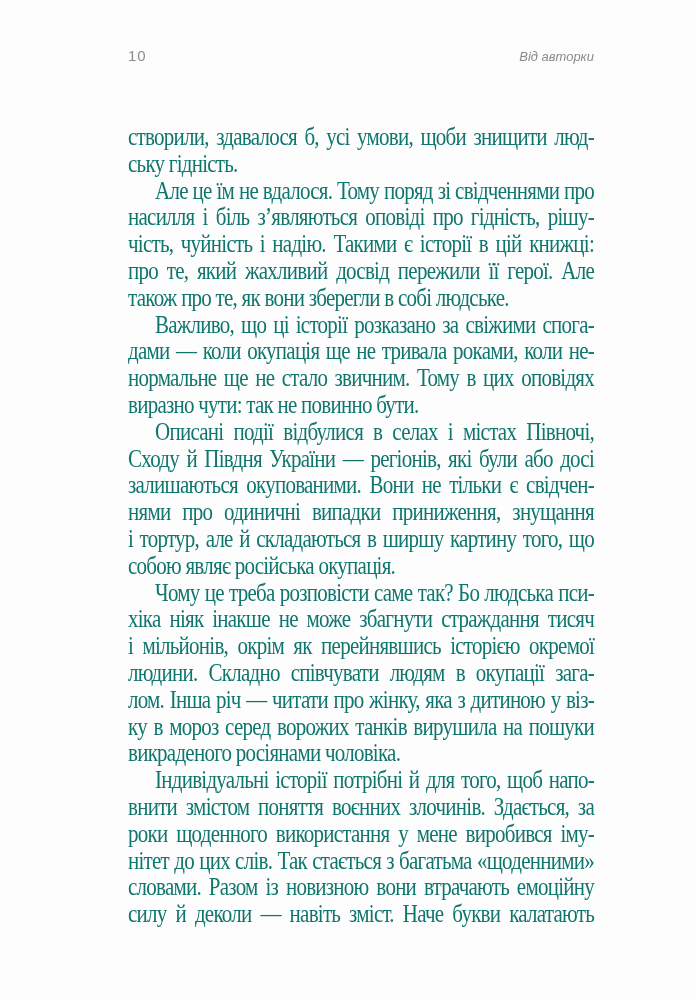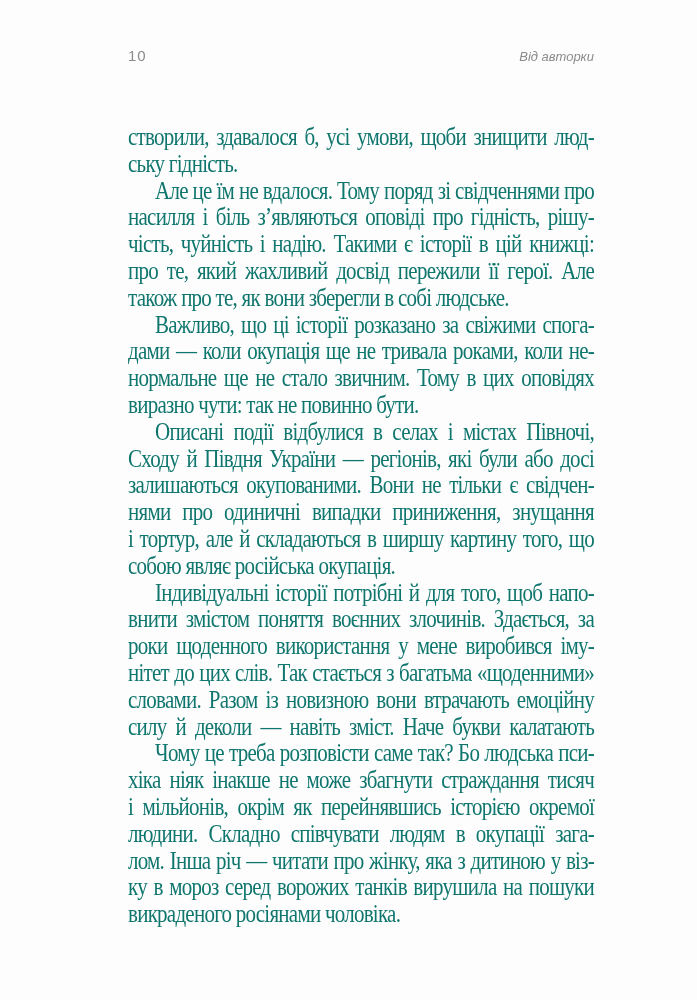--- a/index.html
+++ b/index.html
@@ -73,30 +73,30 @@
       </div>
       <div class="paragraph">
         <div class="line indent"><span style="word-spacing: 5.5558px;">Описані події відбулися в селах і містах Півночі,</span></div>
         <div class="line"><span style="word-spacing: 2.90451px;">Сходу й Півдня України — регіонів, які були або досі</span></div>
         <div class="line"><span style="word-spacing: 3.84115px;">залишаються окупованими. Вони не тільки є свідчен-</span></div>
         <div class="line"><span style="word-spacing: 7.35313px;">нями про одиничні випадки приниження, знущання</span></div>
         <div class="line"><span style="word-spacing: 2.01389px;">і тортур, але й складаються в ширшу картину того, що</span></div>
         <div class="line last"><span>собою являє російська окупація.</span></div>
       </div>
       <div class="paragraph">
-        <div class="line indent"><span style="word-spacing: 2.05804px;">Індивідуальні історії потрібні й для того, щоб напо-</span></div>
-        <div class="line"><span style="word-spacing: 4.28125px;">внити змістом поняття воєнних злочинів. Здається, за</span></div>
-        <div class="line"><span style="word-spacing: 4.21615px;">роки щоденного використання у мене виробився іму-</span></div>
-        <div class="line"><span style="word-spacing: 0.738281px;">нітет до цих слів. Так стається з багатьма «щоденними»</span></div>
-        <div class="line"><span style="word-spacing: 3.3151px;">словами. Разом із новизною вони втрачають емоційну</span></div>
-        <div class="line"><span style="word-spacing: 4.42969px;">силу й деколи — навіть зміст. Наче букви калатають</span></div>
-      </div>
-      <div class="paragraph">
         <div class="line indent"><span style="word-spacing: 0.699219px;">Чому це треба розповісти саме так? Бо людська пси-</span></div>
         <div class="line"><span style="word-spacing: 4.36384px;">хіка ніяк інакше не може збагнути страждання тисяч</span></div>
         <div class="line"><span style="word-spacing: 4.84896px;">і мільйонів, окрім як перейнявшись історією окремої</span></div>
         <div class="line"><span style="word-spacing: 6.51562px;">людини. Складно співчувати людям в окупації зага-</span></div>
         <div class="line"><span style="word-spacing: 1.06676px;">лом. Інша річ — читати про жінку, яка з дитиною у віз-</span></div>
         <div class="line"><span style="word-spacing: 2.06641px;">ку в мороз серед ворожих танків вирушила на пошуки</span></div>
         <div class="line last"><span>викраденого росіянами чоловіка.</span></div>
       </div>
+      <div class="paragraph">
+        <div class="line indent"><span style="word-spacing: 2.05804px;">Індивідуальні історії потрібні й для того, щоб напо-</span></div>
+        <div class="line"><span style="word-spacing: 4.28125px;">внити змістом поняття воєнних злочинів. Здається, за</span></div>
+        <div class="line"><span style="word-spacing: 4.21615px;">роки щоденного використання у мене виробився іму-</span></div>
+        <div class="line"><span style="word-spacing: 0.738281px;">нітет до цих слів. Так стається з багатьма «щоденними»</span></div>
+        <div class="line"><span style="word-spacing: 3.3151px;">словами. Разом із новизною вони втрачають емоційну</span></div>
+        <div class="line"><span style="word-spacing: 4.42969px;">силу й деколи — навіть зміст. Наче букви калатають</span></div>
+      </div>
     </div>
 </div>
 
 </body></html>

